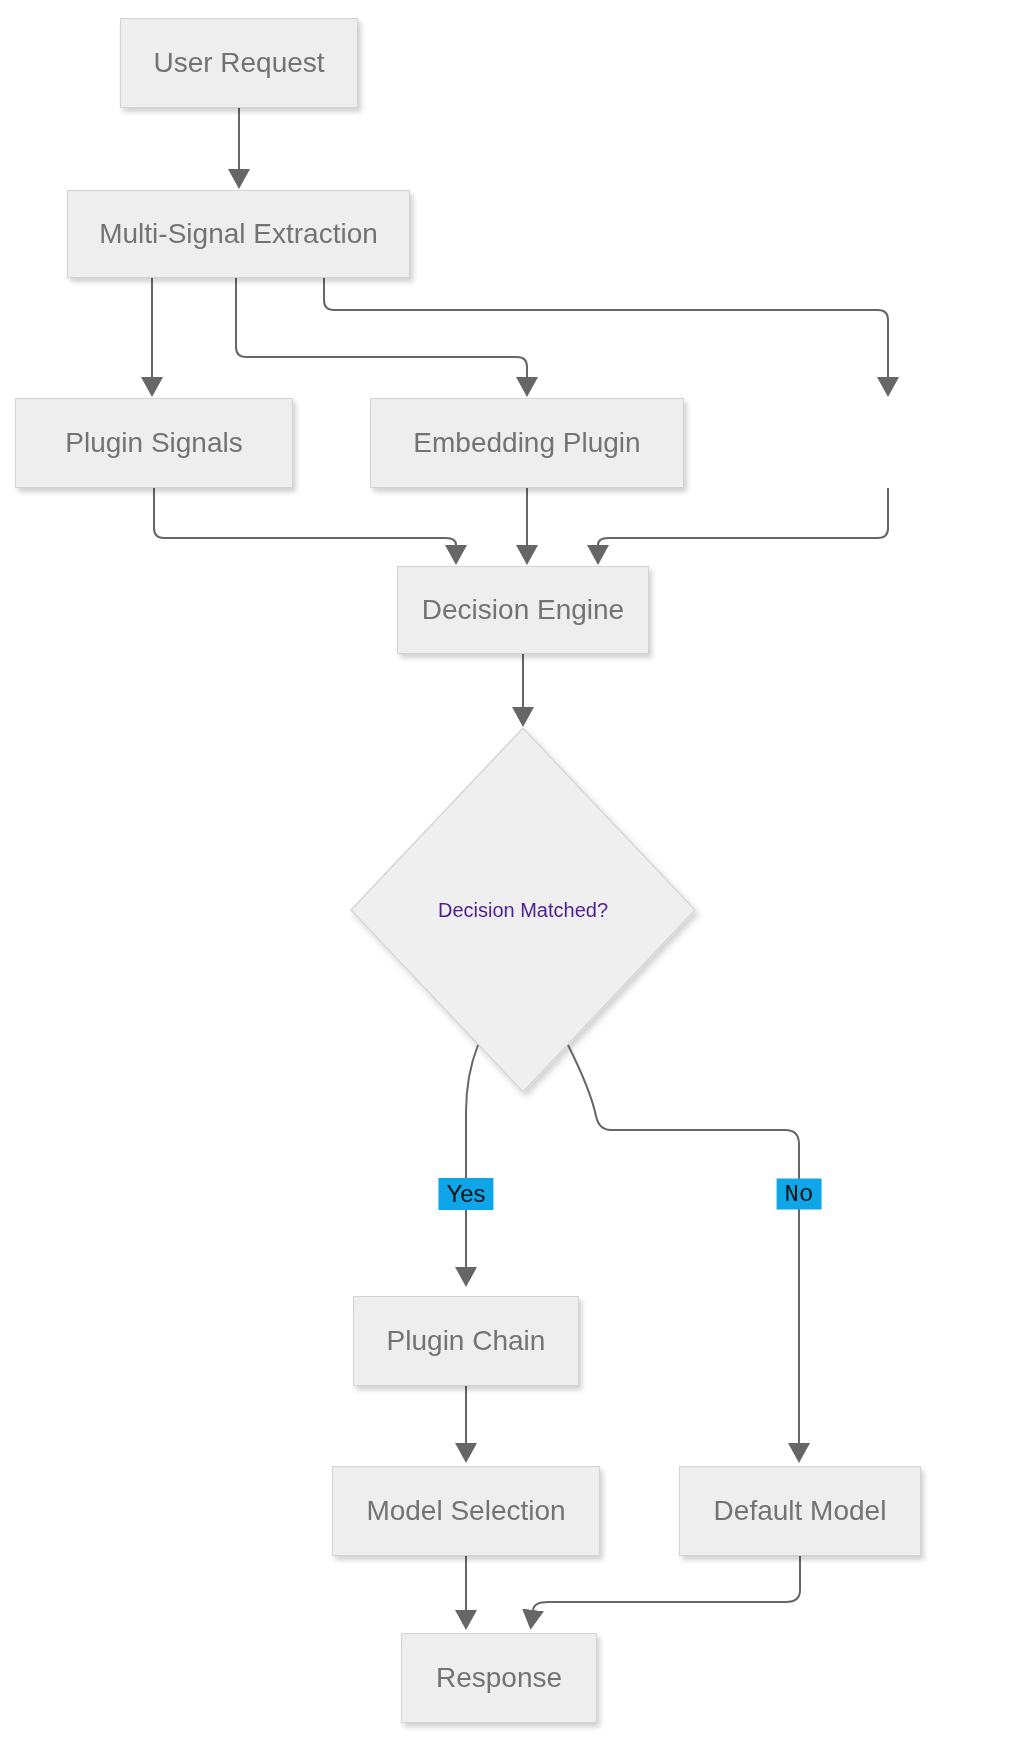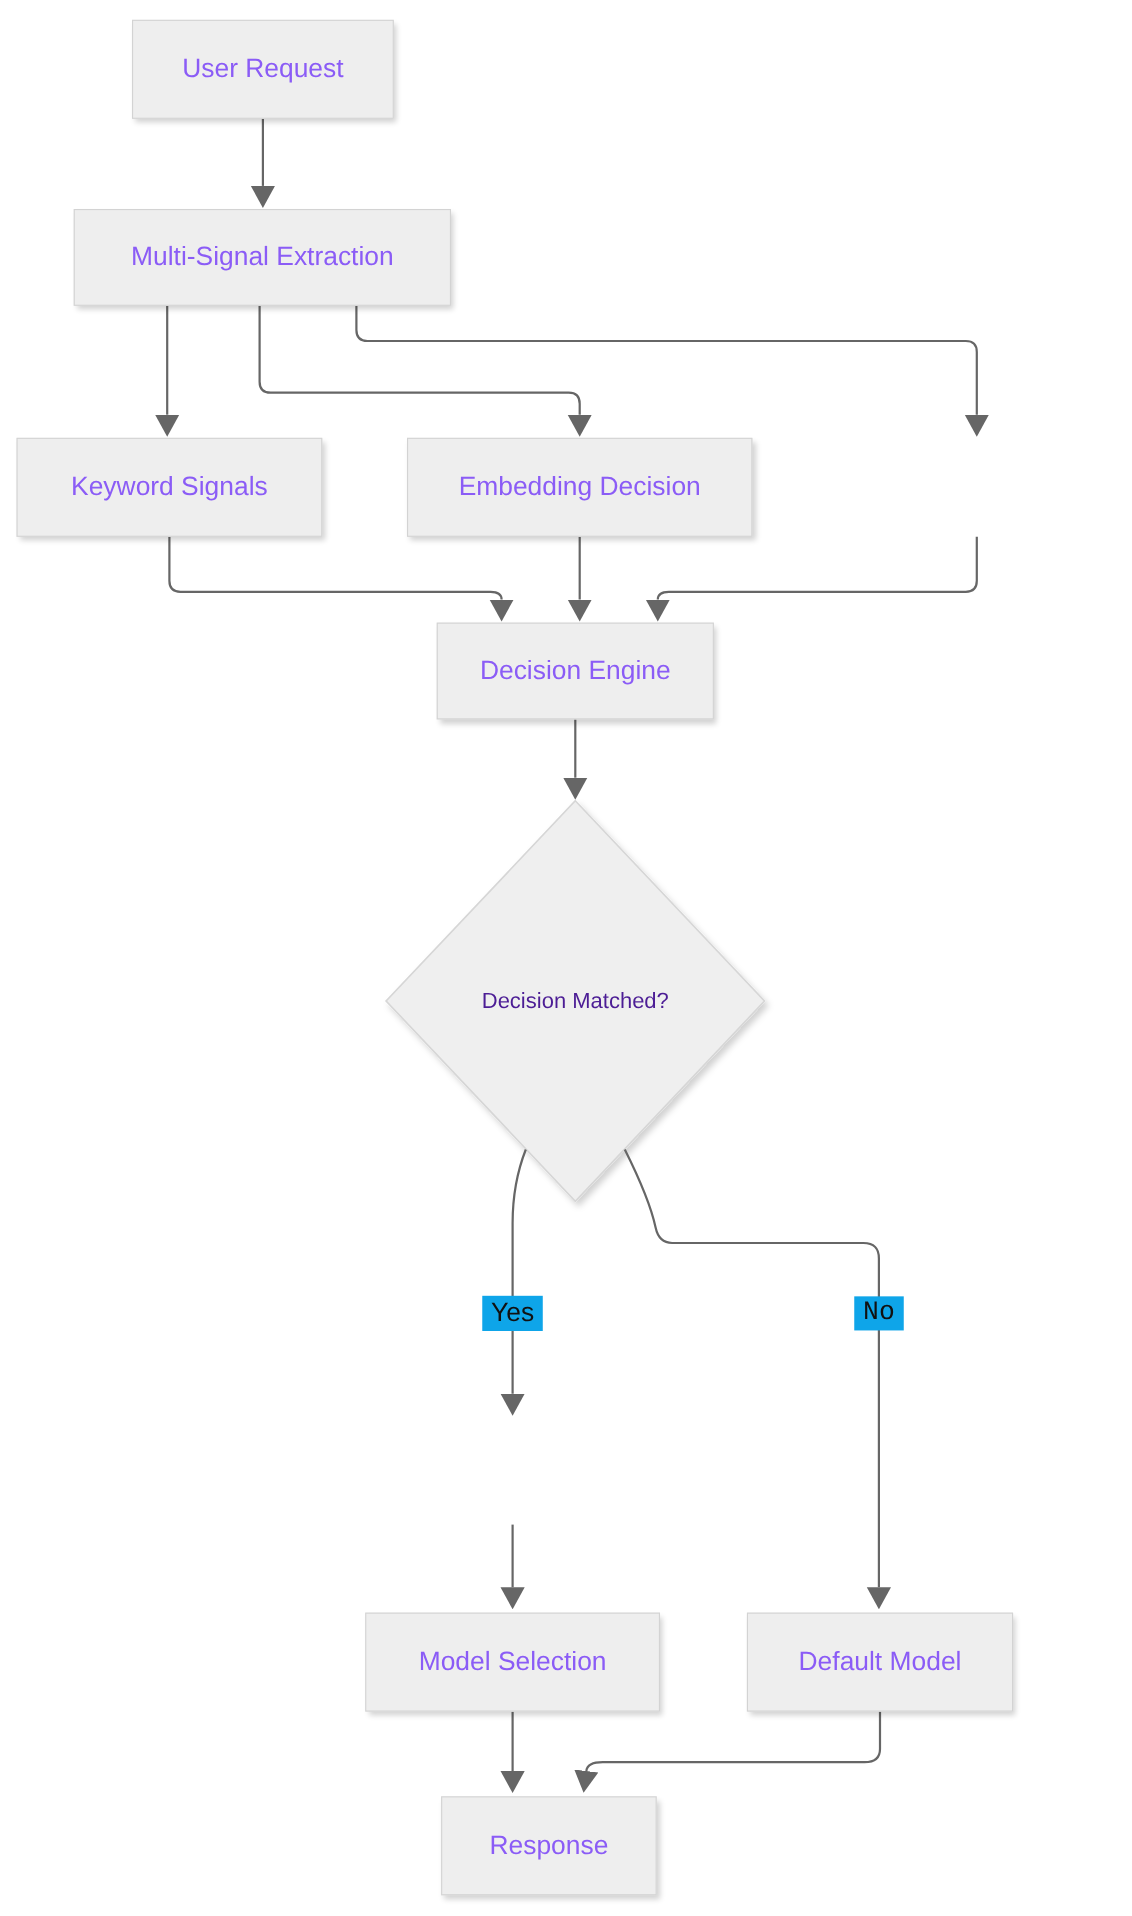--- a/index.html
+++ b/index.html
@@ -17,22 +17,22 @@
     width: 1029px; height: 1742px;
   }
   .node {
     position: absolute;
     background: #eeeeee;
     border: 1px solid #d3d3d3;
     box-shadow: 3px 4px 5px rgba(0,0,0,0.18);
     display: flex;
     align-items: center;
     justify-content: center;
-    font-size: 24px;
-    color: #8b5cf6;
+    font-size: 28px;
+    color: #737373;
     text-align: center;
     box-sizing: border-box;
     white-space: nowrap;
   }
   .diamond-label {
     position: absolute;
     display: flex;
     align-items: center;
     justify-content: center;
     font-size: 20px;
@@ -101,29 +101,30 @@
 
     <path class="edge" d="M 466 1556 L 466 1610" marker-end="url(#arrowhead)"></path>
 
     <path class="edge" d="M 800 1556 L 800 1590 Q 800 1602 786 1602 L 548 1602 Q 534 1602 533 1610" marker-end="url(#arrowhead)"></path>
   </svg>
 
   <div class="node" style="left:120px; top:18px;  width:238px; height:90px;">User Request</div>
 
   <div class="node" style="left:67px;  top:190px; width:343px; height:88px;">Multi-Signal Extraction</div>
 
-  <div class="node" style="left:15px;  top:398px; width:278px; height:90px;">Keyword Signals</div>
+  <div class="node" style="left:15px;  top:398px; width:278px; height:90px;">Plugin Signals</div>
 
-  <div class="node" style="left:370px; top:398px; width:314px; height:90px;">Embedding Decision</div>
+  <div class="node" style="left:370px; top:398px; width:314px; height:90px;">Embedding Plugin</div>
 
 
   <div class="node" style="left:397px; top:566px; width:252px; height:88px;">Decision Engine</div>
 
   <div class="diamond-label" style="left:373px; top:886px; width:300px; height:48px;">Decision Matched?</div>
 
+  <div class="node" style="left:353px; top:1296px; width:226px; height:90px;">Plugin Chain</div>
 
   <div class="node" style="left:332px; top:1466px; width:268px; height:90px;">Model Selection</div>
 
   <div class="node" style="left:679px; top:1466px; width:242px; height:90px;">Default Model</div>
 
   <div class="node" style="left:401px; top:1633px; width:196px; height:90px;">Response</div>
 
   <div class="edge-label" style="left:466px; top:1194px;">Yes</div>
 
   <div class="edge-label" style="left:799px; top:1194px;font-family:Liberation Mono, monospace;">No</div>

